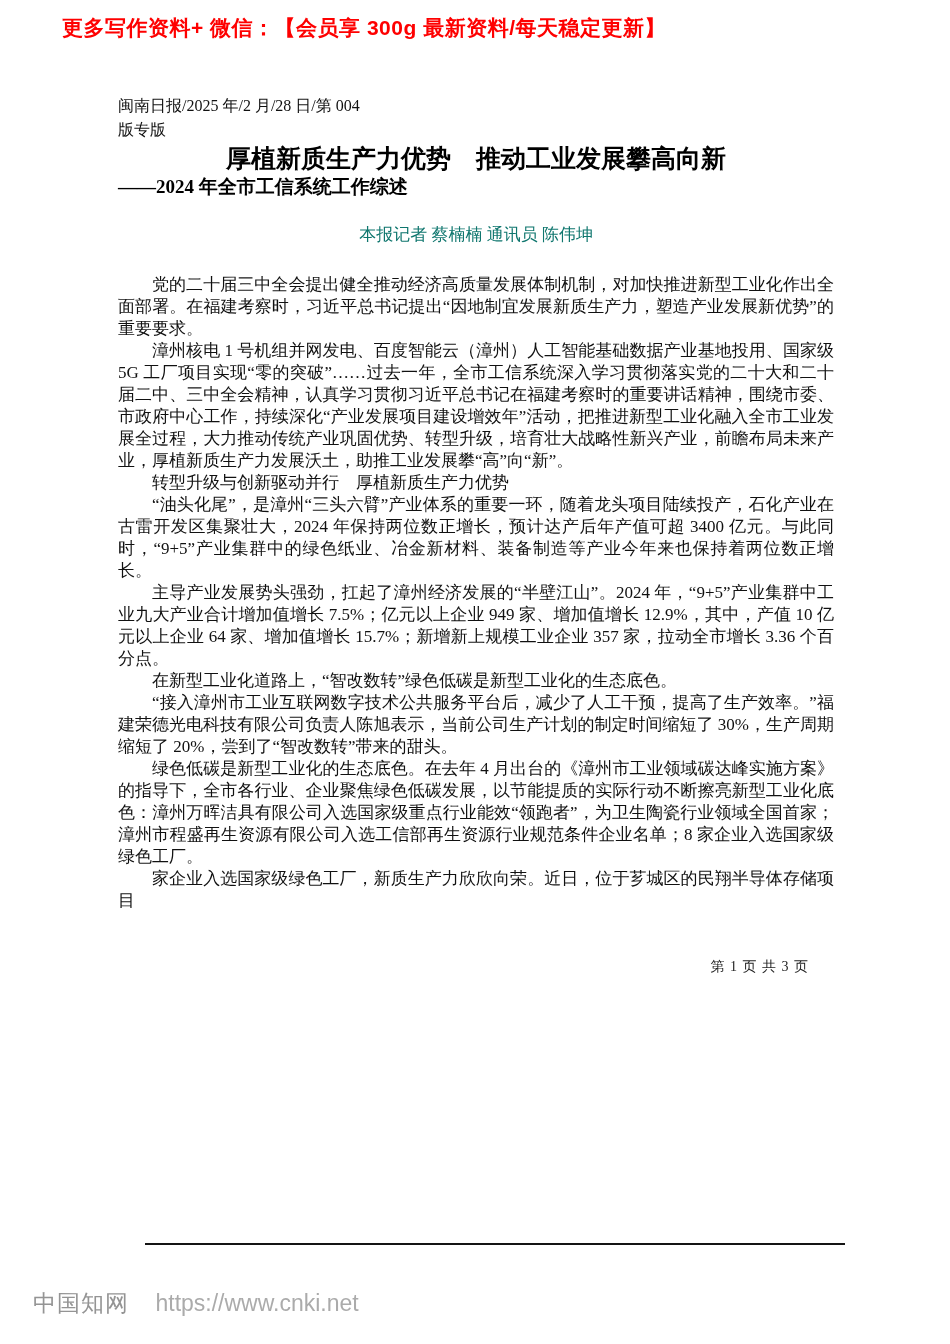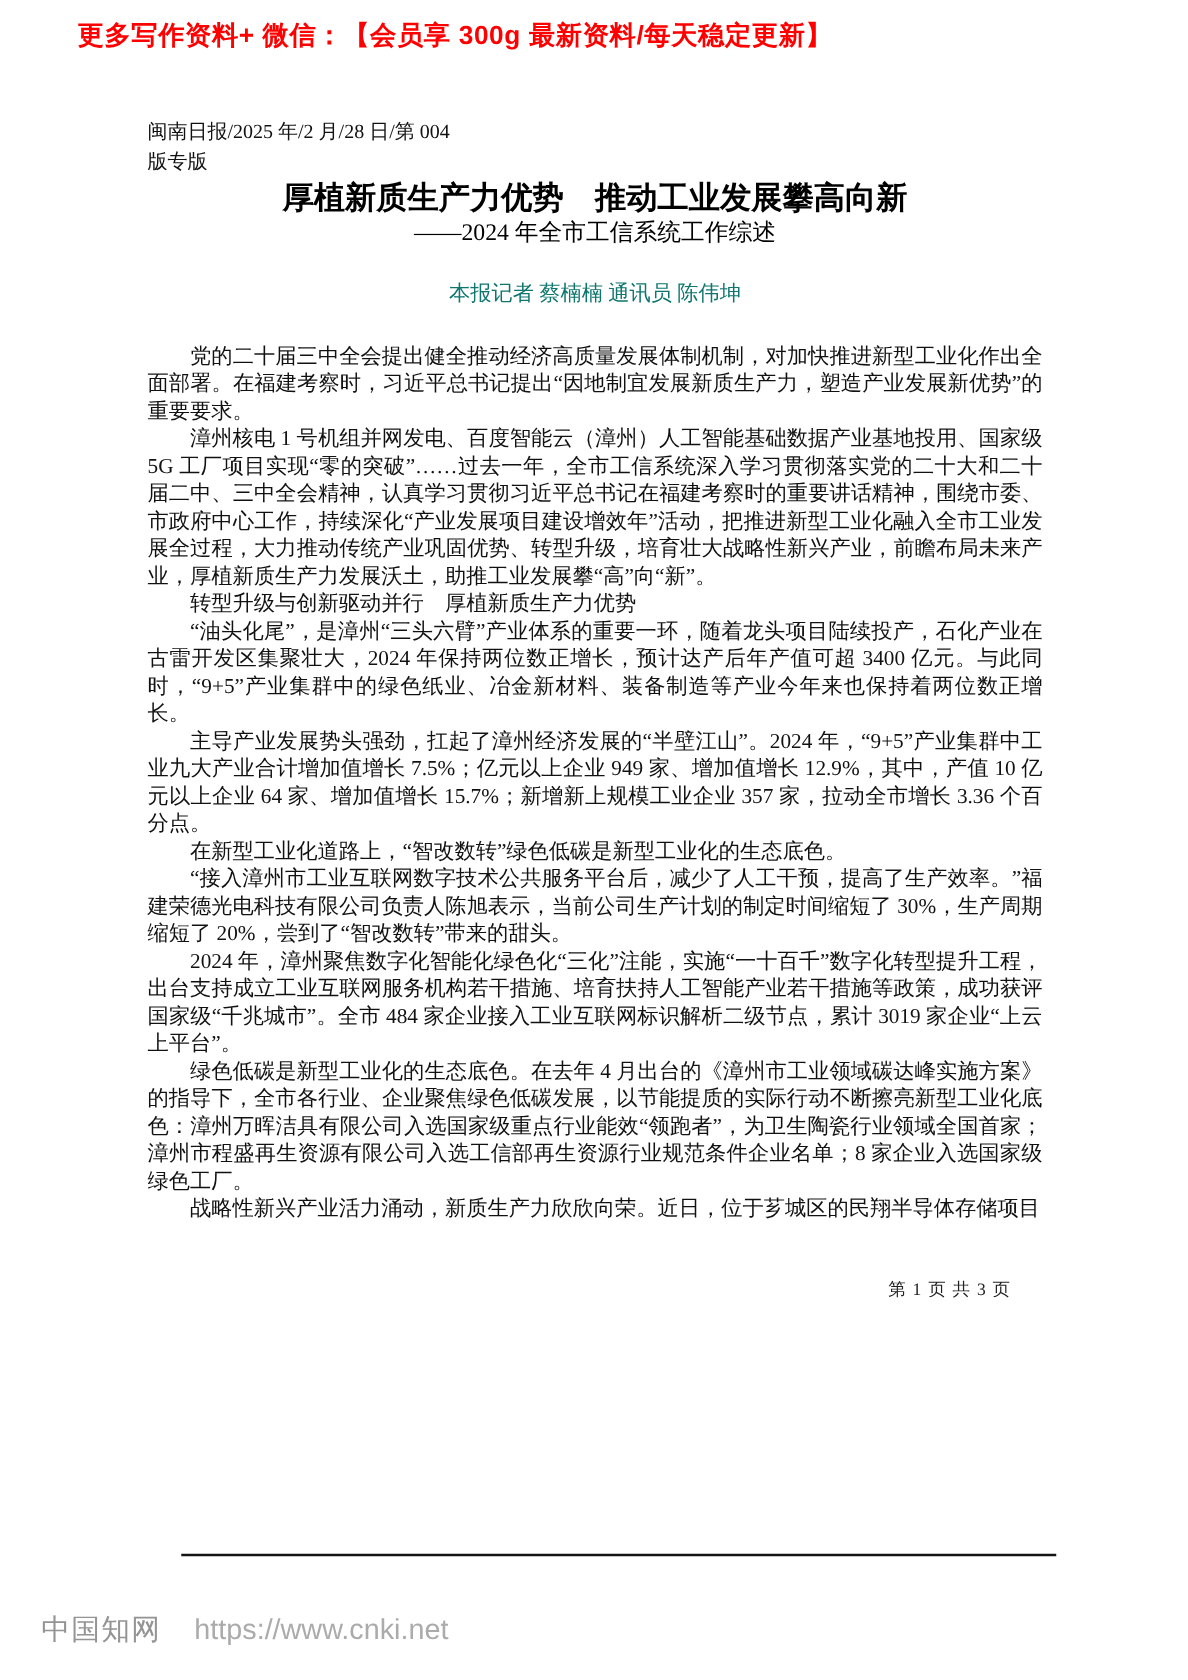--- a/index.html
+++ b/index.html
@@ -26,22 +26,22 @@
   .source-info {
     font-size: 16px; line-height: 24px; color: #111;
   }
   .article-title {
     margin: 0; margin-top: 2px;
     text-align: center; font-size: 25px; line-height: 30px;
     font-weight: bold; color: #000;
   }
   .article-subtitle {
     margin: 0;
-    text-align: center; font-size: 19px; line-height: 26px;
-    font-weight: normal; color: #000;
+    font-size: 19px; line-height: 26px;
+    font-weight: bold; color: #000;
   }
   .byline {
     margin-top: 24px;
     text-align: center; font-size: 17px; line-height: 22px; color: #0f766e;
   }
   .body-text { margin-top: 28px; }
   .body-text p {
     margin: 0; padding: 0;
     text-indent: 2em;
     font-size: 17px; line-height: 22px;
@@ -93,23 +93,22 @@
     <div class="byline">本报记者  蔡楠楠  通讯员  陈伟坤</div>
 
     <div class="body-text">
       <p>党的二十届三中全会提出健全推动经济高质量发展体制机制，对加快推进新型工业化作出全面部署。在福建考察时，习近平总书记提出“因地制宜发展新质生产力，塑造产业发展新优势”的重要要求。</p>
       <p>漳州核电 1 号机组并网发电、百度智能云（漳州）人工智能基础数据产业基地投用、国家级 5G 工厂项目实现“零的突破”……过去一年，全市工信系统深入学习贯彻落实党的二十大和二十届二中、三中全会精神，认真学习贯彻习近平总书记在福建考察时的重要讲话精神，围绕市委、市政府中心工作，持续深化“产业发展项目建设增效年”活动，把推进新型工业化融入全市工业发展全过程，大力推动传统产业巩固优势、转型升级，培育壮大战略性新兴产业，前瞻布局未来产业，厚植新质生产力发展沃土，助推工业发展攀“高”向“新”。</p>
       <p>转型升级与创新驱动并行　厚植新质生产力优势</p>
       <p>“油头化尾”，是漳州“三头六臂”产业体系的重要一环，随着龙头项目陆续投产，石化产业在古雷开发区集聚壮大，2024 年保持两位数正增长，预计达产后年产值可超 3400 亿元。与此同时，“9+5”产业集群中的绿色纸业、冶金新材料、装备制造等产业今年来也保持着两位数正增长。</p>
       <p>主导产业发展势头强劲，扛起了漳州经济发展的“半壁江山”。2024 年，“9+5”产业集群中工业九大产业合计增加值增长 7.5%；亿元以上企业 949 家、增加值增长 12.9%，其中，产值 10 亿元以上企业 64 家、增加值增长 15.7%；新增新上规模工业企业 357 家，拉动全市增长 3.36 个百分点。</p>
       <p>在新型工业化道路上，“智改数转”绿色低碳是新型工业化的生态底色。</p>
       <p>“接入漳州市工业互联网数字技术公共服务平台后，减少了人工干预，提高了生产效率。”福建荣德光电科技有限公司负责人陈旭表示，当前公司生产计划的制定时间缩短了 30%，生产周期缩短了 20%，尝到了“智改数转”带来的甜头。</p>
-      <p>2024 年，漳州聚焦数字化智能化绿色化“三化”注能，实施“一十百千”数字化转型提升工程，出台支持成立工业互联网服务机构若干措施、培育扶持人工智能产业若干措施等政策，成功获评国家级“千兆城市”。全市 484 家企业接入工业互联网标识解析二级节点，累计 3019 家企业“上云上平台”。</p>
       <p>绿色低碳是新型工业化的生态底色。在去年 4 月出台的《漳州市工业领域碳达峰实施方案》的指导下，全市各行业、企业聚焦绿色低碳发展，以节能提质的实际行动不断擦亮新型工业化底色：漳州万晖洁具有限公司入选国家级重点行业能效“领跑者”，为卫生陶瓷行业领域全国首家；漳州市程盛再生资源有限公司入选工信部再生资源行业规范条件企业名单；8 家企业入选国家级绿色工厂。</p>
-      <p>战略性新兴产业活力涌动，新质生产力欣欣向荣。近日，位于芗城区的民翔半导体存储项目</p>
+      <p>家企业入选国家级绿色工厂，新质生产力欣欣向荣。近日，位于芗城区的民翔半导体存储项目</p>
     </div>
 
     <div class="page-indicator">第 1 页 共 3 页</div>
 
   </div>
 
   <div class="divider"></div>
 
   <div class="watermark">
     <span class="site-name">中国知网</span>

